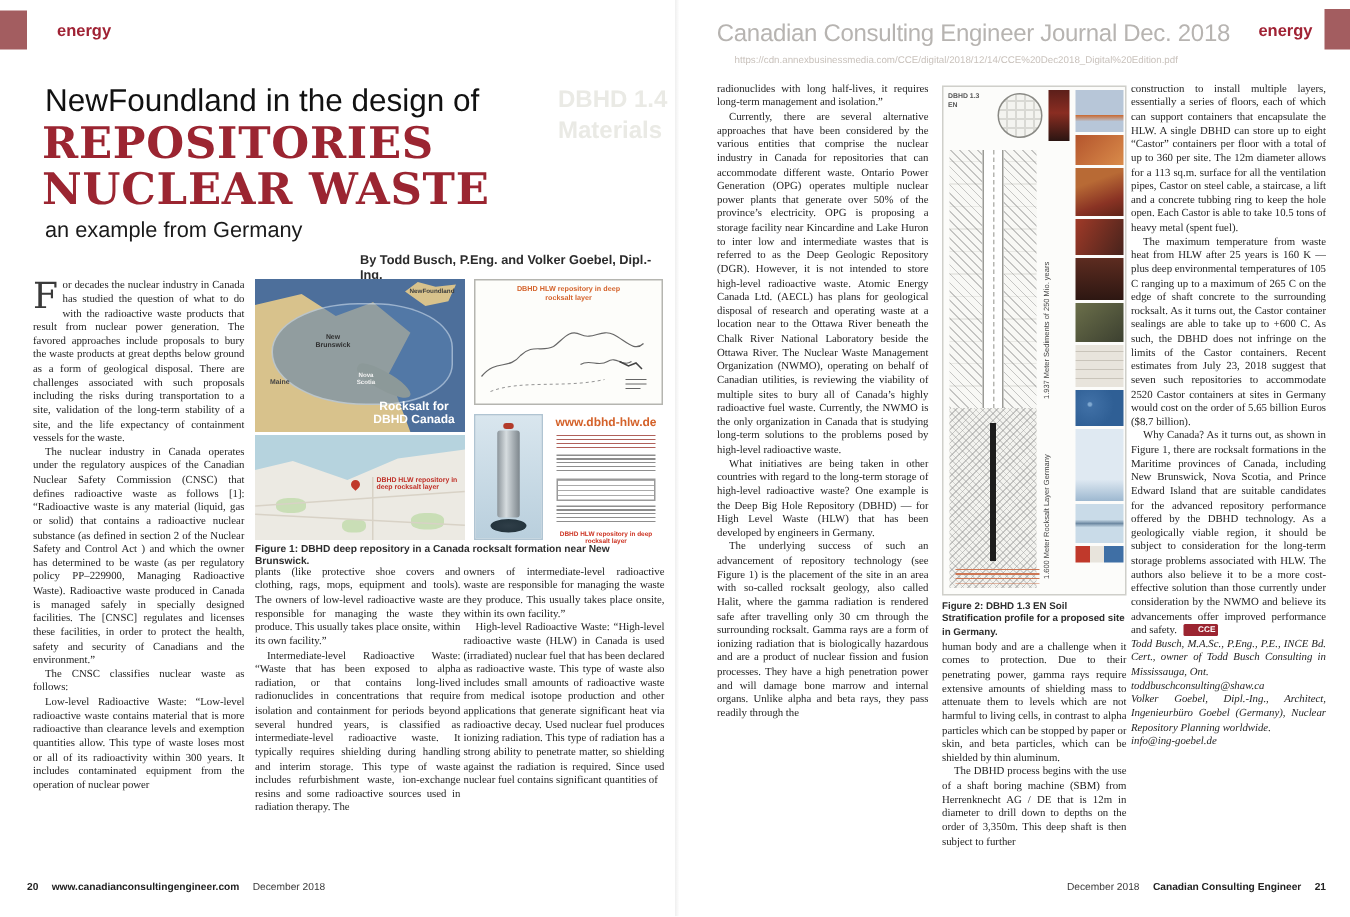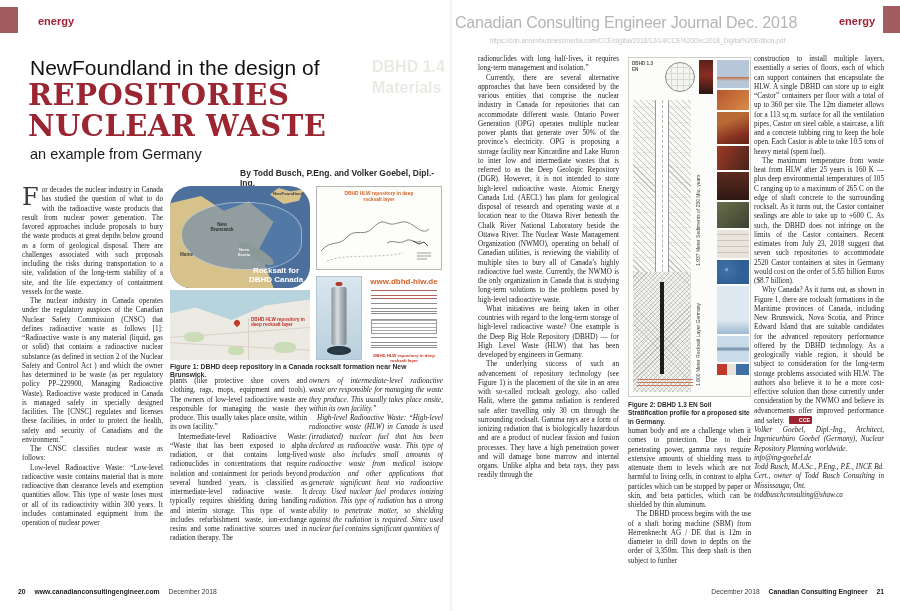--- a/index.html
+++ b/index.html
@@ -13,21 +13,21 @@
   .fold{position:absolute; left:450px; top:0; width:3px; height:611px;
         background:linear-gradient(90deg, rgba(100,100,100,.10), rgba(255,255,255,0));}
 
   
   .corner{position:absolute; background:var(--corner-red);}
   .corner.l{left:0; top:7px; width:18px; height:26px;}
   .corner.r{right:0; top:6px; width:17px; height:27px;}
   .energy{position:absolute; font:bold 11px/12px "Liberation Sans", sans-serif; color:var(--energy-red);}
   .energy.l{left:38px; top:15px;}
   .energy.r{right:25px; top:15px;}
-  .jtitle{position:absolute; left:455px; top:13px; width:365px; text-align:left;
+  .jtitle{position:absolute; left:455px; top:13px; width:365px; text-align:right;
           font:400 16px/19px "Liberation Sans", sans-serif; color:var(--header-gray); letter-spacing:-.2px;}
   .jurl{position:absolute; left:455px; top:37px; width:365px; text-align:center;
         font:400 6.5px/8px "Liberation Sans", sans-serif; color:#c9c2bc;}
 
   
   .title-top{position:absolute; left:30px; top:56px; font:400 21px/24px "Liberation Sans", sans-serif; color:#111;}
   .title-main{position:absolute; left:28px; top:80px; font:bold 29px/31px "DejaVu Serif", serif;
               color:var(--accent-red); letter-spacing:.5px;}
   .watermark{position:absolute; left:352px; top:56px; font:bold 16px/21px "Liberation Sans", sans-serif; color:#eaeae5;margin-left:20px;}
   .subtitle{position:absolute; left:30px; top:145px; font:400 14.5px/18px "Liberation Sans", sans-serif; color:#1a1a1a;}
@@ -35,21 +35,21 @@
           font:bold 8.5px/10px "Liberation Sans", sans-serif; color:#2b2b2b;}
 
   
   .bodycol{position:absolute; font:7.2px/9.25px "Liberation Serif", serif; color:#242424;
            text-align:justify; overflow:hidden;}
   .bodycol p{margin:0;}
   .bodycol p.ind{text-indent:8px;}
   .dropcap{float:left; font:400 24px/20px "DejaVu Serif", serif; color:#3a3a3a; margin:1px 3px 0 0;}
   .col1{left:22px; top:186px; width:141px; height:396px;}
   .col2b{left:170px; top:377px; width:137px; height:206px;}
-  .col3b{left:309px; top:377px; width:134px; height:206px;font-style:italic;}
+  .col3b{left:309px; top:377px; width:134px; height:206px;}
   .rcol1{left:478px; top:55px; width:141px; height:528px;}
   .rcol2b{left:628px; top:427px; width:123px; height:156px;}
   .rcol3{left:754px; top:55px; width:130px; height:530px;}
   .bio{font-style:italic; margin-top:9px;}
   .bio .em{display:block;}
   .cce{display:inline-block; background:var(--accent-red); color:#fff;
        font:bold 5.5px/6.5px "Liberation Sans", sans-serif; padding:1px 2px; margin-left:4px;
        vertical-align:1px; border-radius:1px;}
 
   .caption{position:absolute; font:bold 6.8px/8.4px "Liberation Sans", sans-serif; color:#2e2e2e;}
@@ -58,21 +58,21 @@
 
   .pfoot{position:absolute; top:588px; font:400 6.8px/8px "Liberation Sans", sans-serif; color:#3a3a3a;}
   .pfoot.l{left:18px;}
   .pfoot.r{right:16px; text-align:right;}
   .pfoot .b{font-weight:bold; color:#222;}
   .pfoot span{margin-right:7px;}
   .pfoot.r span{margin-right:0; margin-left:7px;}
 
   
   .figure1{position:absolute; left:170px; top:186px; width:272px; height:174px;}
-  .f1-map{position:absolute; left:0; top:0; width:140px; height:102px; background:#4d6f9b; overflow:hidden;border-radius:21px;}
+  .f1-map{position:absolute; left:0; top:0; width:140px; height:102px; background:#4d6f9b; overflow:hidden;}
   .f1-land{position:absolute; left:0; top:10px; width:74%; height:92px; background:#d8c28c;
            clip-path:polygon(0 8%,30% 0,52% 16%,76% 6%,100% 28%,86% 58%,100% 100%,0 100%);}
   .f1-nfld{position:absolute; right:6px; top:2px; width:34px; height:16px; background:#d8c28c;
            clip-path:polygon(0 40%,25% 0,60% 20%,100% 10%,85% 80%,40% 100%);}
   .f1-ns{position:absolute; left:66px; top:62px; width:40px; height:12px; background:#cdb87f;
          transform:rotate(28deg); border-radius:40% 60% 50% 50%;}
   .f1-overlay{position:absolute; left:8%; top:16%; width:86%; height:66%;
               background:rgba(88,128,174,.55); border:1px solid rgba(230,238,246,.5);
               border-radius:48% 44% 40% 52%;}
   .m-label{position:absolute; font-family:"Liberation Sans",sans-serif; font-weight:bold;}
@@ -303,22 +303,22 @@
 
   <div class="bodycol rcol2b">
     <p>human body and are a challenge when it comes to protection. Due to their penetrating power, gamma rays require extensive amounts of shielding mass to attenuate them to levels which are not harmful to living cells, in contrast to alpha particles which can be stopped by paper or skin, and beta particles, which can be shielded by thin aluminum.</p>
     <p class="ind">The DBHD process begins with the use of a shaft boring machine (SBM) from Herrenknecht AG / DE that is 12m in diameter to drill down to depths on the order of 3,350m. This deep shaft is then subject to further</p>
   </div>
 
   <div class="bodycol rcol3">
     <p>construction to install multiple layers, essentially a series of floors, each of which can support containers that encapsulate the HLW. A single DBHD can store up to eight “Castor” containers per floor with a total of up to 360 per site. The 12m diameter allows for a 113 sq.m. surface for all the ventilation pipes, Castor on steel cable, a staircase, a lift and a concrete tubbing ring to keep the hole open. Each Castor is able to take 10.5 tons of heavy metal (spent fuel).</p>
     <p class="ind">The maximum temperature from waste heat from HLW after 25 years is 160 K — plus deep environmental temperatures of 105 C ranging up to a maximum of 265 C on the edge of shaft concrete to the surrounding rocksalt. As it turns out, the Castor container sealings are able to take up to +600 C. As such, the DBHD does not infringe on the limits of the Castor containers. Recent estimates from July 23, 2018 suggest that seven such repositories to accommodate 2520 Castor containers at sites in Germany would cost on the order of 5.65 billion Euros ($8.7 billion).</p>
     <p class="ind"><span>Why Canada? As it turns out, as shown in Figure 1, there are rocksalt formations in the Maritime provinces of Canada, including New Brunswick, Nova Scotia, and Prince Edward Island that are suitable candidates for the advanced repository performance offered by the DBHD technology. As a geologically viable region, it should be subject to consideration for the long-term storage problems associated with HLW. The authors also believe it to be a more cost-effective solution than those currently under consideration by the NWMO and believe its advancements offer improved performance and safety.</span><span class="cce">CCE</span></p>
+    <p class="bio"><span>Todd Busch, M.A.Sc., P.Eng., P.E., INCE Bd. Cert., owner of Todd Busch Consulting in Mississauga, Ont.</span><span class="em">toddbuschconsulting@shaw.ca</span></p>
     <p class="bio"><span>Volker Goebel, Dipl.-Ing., Architect, Ingenieurbüro Goebel (Germany), Nuclear Repository Planning worldwide.</span><span class="em">info@ing-goebel.de</span></p>
-    <p class="bio"><span>Todd Busch, M.A.Sc., P.Eng., P.E., INCE Bd. Cert., owner of Todd Busch Consulting in Mississauga, Ont.</span><span class="em">toddbuschconsulting@shaw.ca</span></p>
   </div>
 
   <div class="pfoot r">
     <span>December 2018</span>
     <span class="b">Canadian Consulting Engineer</span>
     <span class="b">21</span>
   </div>
 
 </div>
 

